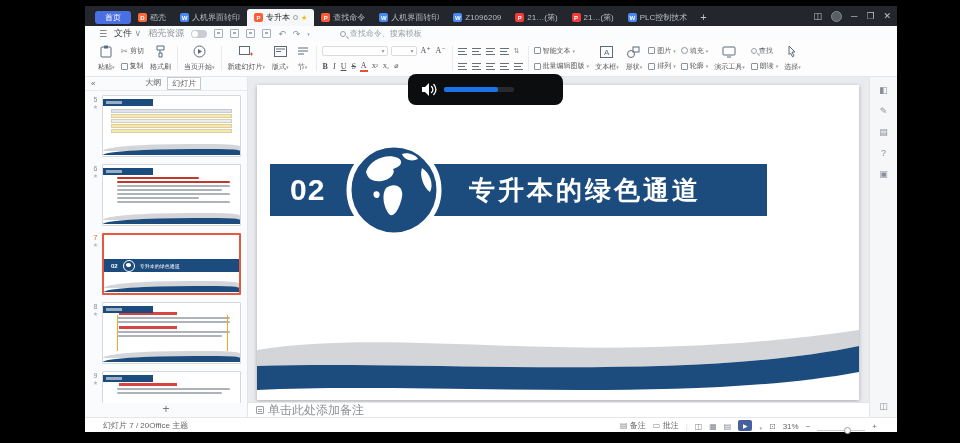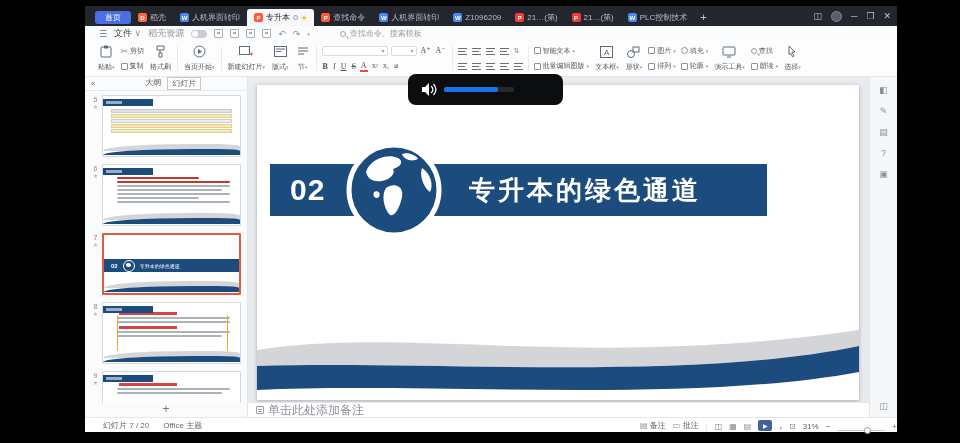--- a/index.html
+++ b/index.html
@@ -100,21 +100,21 @@
   .waves { position:absolute; left:0; bottom:0; width:602px; height:80px; }
   .notesbar { position:absolute; left:0; right:0; bottom:0; height:15px; background:#fff; border-top:1px solid #e3e5e7; display:flex; align-items:center; gap:4px; padding-left:8px; font-size:12px; color:#8a8f98; }
   .nicon { width:8px; height:8px; border:1px solid #9aa0a8; border-radius:1px; position:relative; flex:none; }
   .nicon::after { content:""; position:absolute; left:1px; top:2px; right:1px; height:1px; background:#9aa0a8; box-shadow:0 2px 0 #9aa0a8; }
 
   
   .rail { width:28px; background:#f6f7f8; border-left:1px solid #e5e6e8; display:flex; flex-direction:column; align-items:center; padding-top:8px; gap:11px; font-size:9px; color:#8a8f98; flex:none; position:relative; }
   .rail .bottom { position:absolute; bottom:6px; }
 
   
-  .statusbar { height:15px; background:#fff; border-top:1px solid #e4e6e8; display:flex; align-items:center; font-size:8px; color:#666; padding:0 0 0 18px; gap:14px; flex:none; }
+  .statusbar { height:15px; background:#fff; border-top:1px solid #e4e6e8; display:flex; align-items:center; font-size:8px; color:#666; padding:0 20px 0 18px; flex:none; }
   .st-right { margin-left:auto; display:flex; align-items:flex-end; gap:7px; }
   .viewic { font-size:8px; color:#7a7f86; }
   .playbtn { width:14px; height:11px; background:#45619d; border-radius:2px; color:#fff; font-size:6px; display:flex; align-items:center; justify-content:center; }
   .slider { width:48px; height:1px; background:#c9cbce; position:relative; }
   .slider .thumb { position:absolute; left:55%; top:-3px; width:7px; height:7px; background:#fff; border:1px solid #9a9da2; border-radius:50%; }
 
   
   .osd { position:absolute; left:323px; top:68px; width:155px; height:31px; background:#0c0d0f; border-radius:8px; display:flex; align-items:center; padding-left:36px; gap:10px; z-index:50; }
   .osd-track { width:70px; height:5px; background:#26282c; border-radius:2px; position:relative; }
   .osd-fill { position:absolute; left:0; top:0; height:5px; width:54px; background:#1a73e8; border-radius:2px; }

